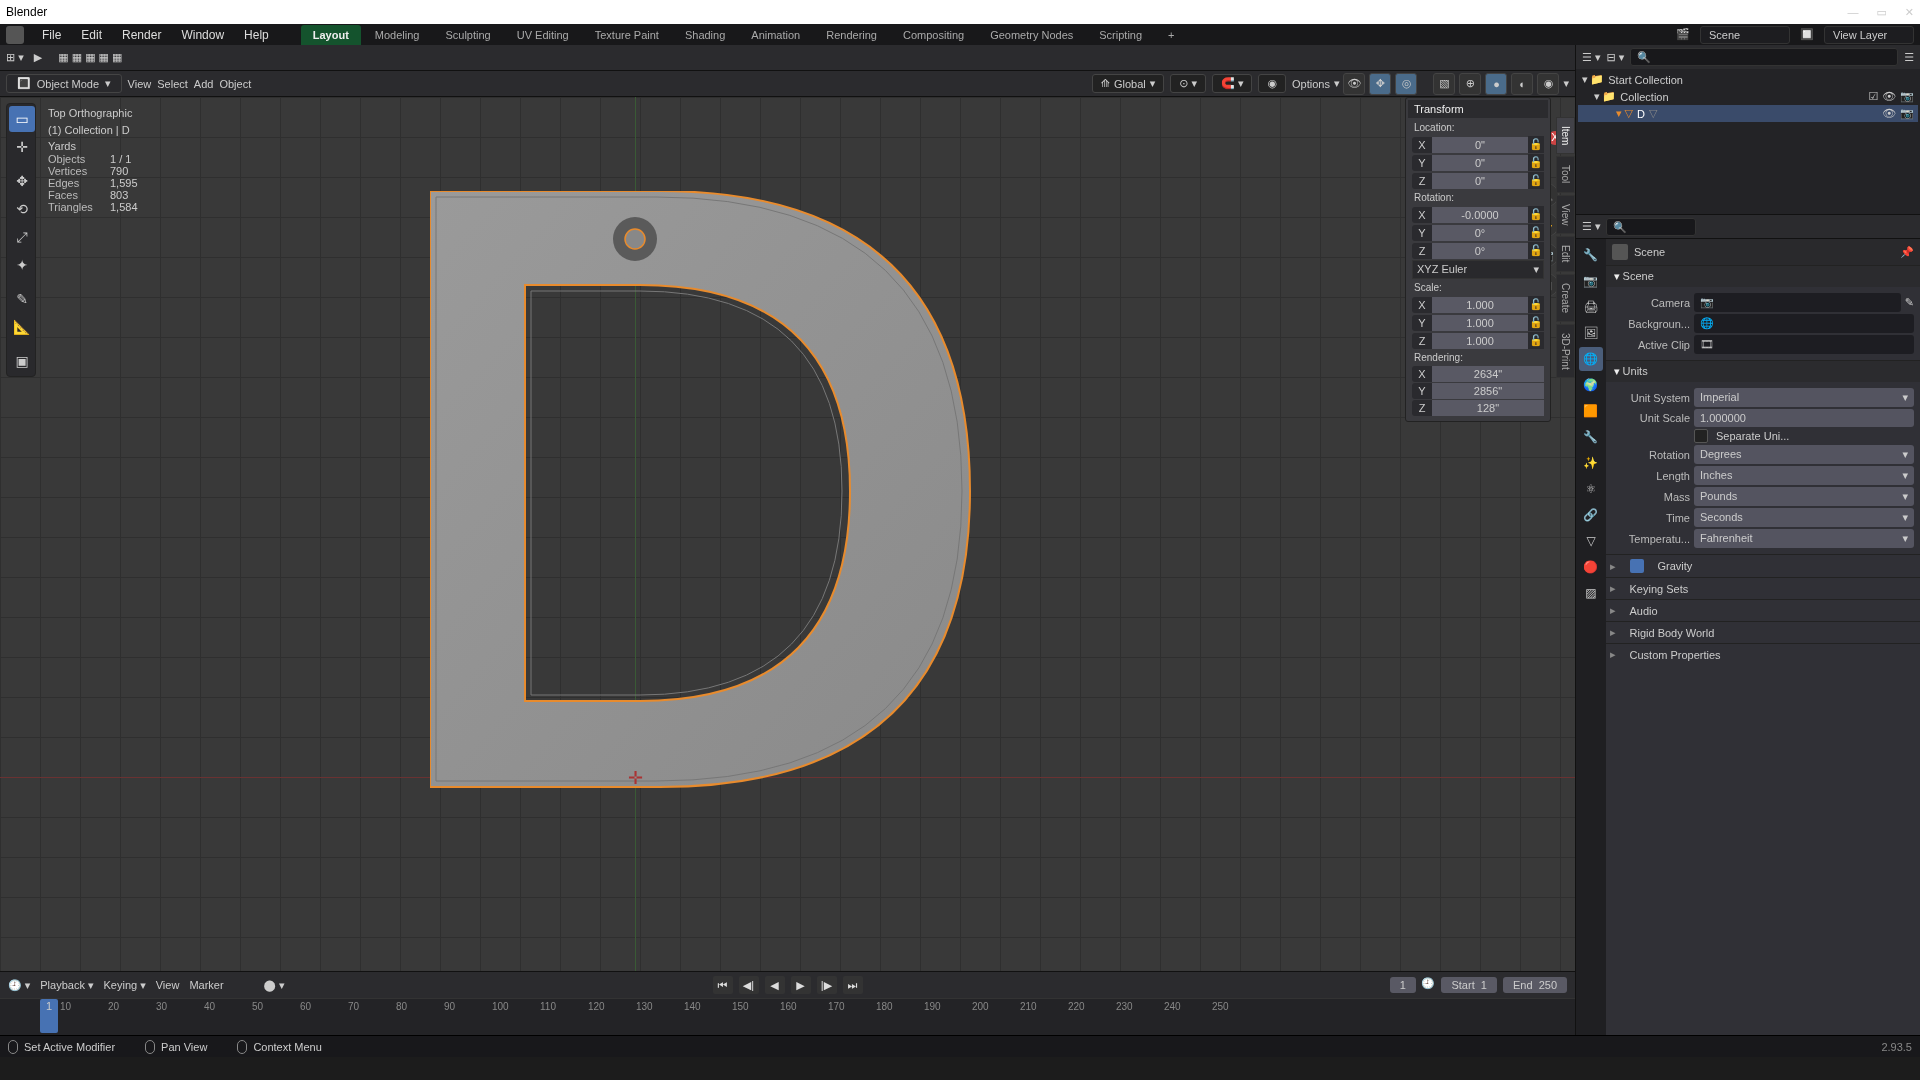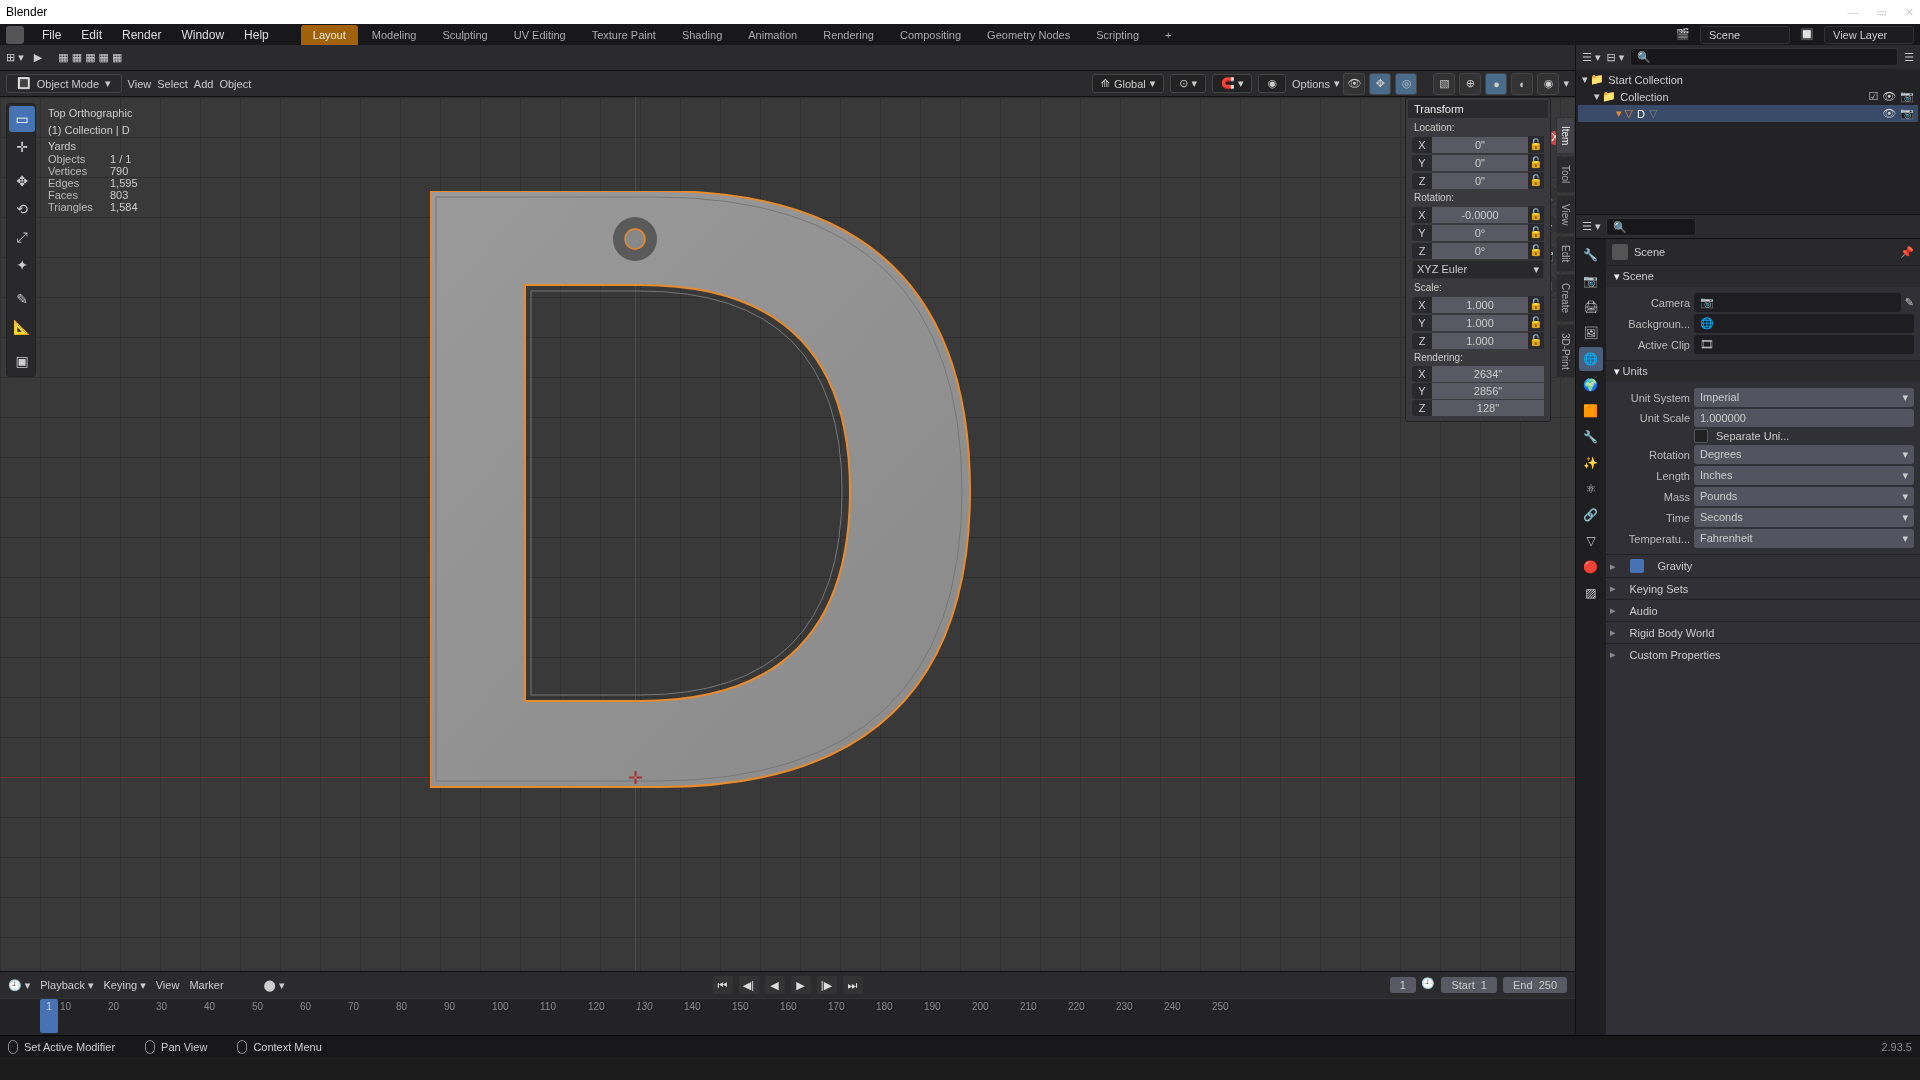--- a/index.html
+++ b/index.html
@@ -5,21 +5,21 @@
 * { margin:0; padding:0; box-sizing:border-box; font-family: -apple-system, "Segoe UI", sans-serif; font-size:11px; color:#ccc; user-select:none; }
 body { background:#1c1c1c; width:1920px; height:1080px; overflow:hidden; }
 .titlebar { height:24px; background:#fff; display:flex; align-items:center; padding:0 6px; justify-content:space-between; }
 .titlebar .title { color:#000; font-size:12px; }
 .titlebar .winbtns { display:flex; gap:18px; color:#333; font-size:12px;}
 .menubar { height:21px; background:#18181a; display:flex; align-items:center; padding:0 6px; gap:4px;justify-content:space-between; }
 .menubar .logo { width:18px; height:18px; background:#555; border-radius:3px; margin-right:6px; }
 .menubar .menu { padding:0 8px; color:#ddd; font-size:12px; cursor:pointer;}
 .menubar .tabs { display:flex; margin-left:20px; gap:2px;}
 .menubar .tab { padding:4px 12px; color:#aaa; background:transparent; border-radius:3px 3px 0 0;}
-.menubar .tab.active { background:#a16207; color:#eee;}
+.menubar .tab.active { background:#14532d; color:#eee;font-weight:bold;}
 .menubar .right { margin-left:auto; display:flex; align-items:center; gap:8px;}
 .menubar .field { background:#1d1d20; border:1px solid #333; padding:2px 8px; border-radius:3px; min-width:90px;}
 .menubar .iconbtn { width:18px; height:18px; display:flex; align-items:center; justify-content:center; }
 .content { display:flex; height:990px; }
 .viewport-area { flex:1; display:flex; flex-direction:column; background:#393939; }
 .header3d { height:26px; background:#2b2b2e; display:flex; align-items:center; padding:0 6px; gap:6px; border-bottom:1px solid #111;}
 .header3d .modebtn { background:#29292c; border:1px solid #444; padding:2px 10px; border-radius:3px; display:flex; align-items:center; gap:6px;}
 .header3d .right { margin-left:auto; display:flex; gap:4px; align-items:center;}
 .header3d .shadebtn { width:22px; height:22px; background:#333; border:1px solid #444; border-radius:3px; display:flex; align-items:center; justify-content:center;}
 .header3d .shadebtn.active { background:#4a6b8a; }
@@ -381,21 +381,21 @@
             <span style="position: absolute; top: 2px; color: rgb(136, 136, 136); font-size: 10px; left: 156px;">30</span>
             <span style="position: absolute; top: 2px; color: rgb(136, 136, 136); font-size: 10px; left: 204px;">40</span>
             <span style="position: absolute; top: 2px; color: rgb(136, 136, 136); font-size: 10px; left: 252px;">50</span>
             <span style="position: absolute; top: 2px; color: rgb(136, 136, 136); font-size: 10px; left: 300px;">60</span>
             <span style="position: absolute; top: 2px; color: rgb(136, 136, 136); font-size: 10px; left: 348px;">70</span>
             <span style="position: absolute; top: 2px; color: rgb(136, 136, 136); font-size: 10px; left: 396px;">80</span>
             <span style="position: absolute; top: 2px; color: rgb(136, 136, 136); font-size: 10px; left: 444px;">90</span>
             <span style="position: absolute; top: 2px; color: rgb(136, 136, 136); font-size: 10px; left: 492px;">100</span>
             <span style="position: absolute; top: 2px; color: rgb(136, 136, 136); font-size: 10px; left: 540px;">110</span>
             <span style="position: absolute; top: 2px; color: rgb(136, 136, 136); font-size: 10px; left: 588px;">120</span>
-            <span style="position: absolute; top: 2px; color: rgb(136, 136, 136); font-size: 10px; left: 636px; font-style: italic;">130</span>
+            <span style="position: absolute; top: 2px; color: rgb(136, 136, 136); font-size: 10px; left: 636px;">130</span>
             <span style="position: absolute; top: 2px; color: rgb(136, 136, 136); font-size: 10px; left: 684px;">140</span>
             <span style="position: absolute; top: 2px; color: rgb(136, 136, 136); font-size: 10px; left: 732px;">150</span>
             <span style="position: absolute; top: 2px; color: rgb(136, 136, 136); font-size: 10px; left: 780px;">160</span>
             <span style="position: absolute; top: 2px; color: rgb(136, 136, 136); font-size: 10px; left: 828px;">170</span>
             <span style="position: absolute; top: 2px; color: rgb(136, 136, 136); font-size: 10px; left: 876px;">180</span>
             <span style="position: absolute; top: 2px; color: rgb(136, 136, 136); font-size: 10px; left: 924px;">190</span>
             <span style="position: absolute; top: 2px; color: rgb(136, 136, 136); font-size: 10px; left: 972px;">200</span>
             <span style="position: absolute; top: 2px; color: rgb(136, 136, 136); font-size: 10px; left: 1020px;">210</span>
             <span style="position: absolute; top: 2px; color: rgb(136, 136, 136); font-size: 10px; left: 1068px;">220</span>
             <span style="position: absolute; top: 2px; color: rgb(136, 136, 136); font-size: 10px; left: 1116px;">230</span>

